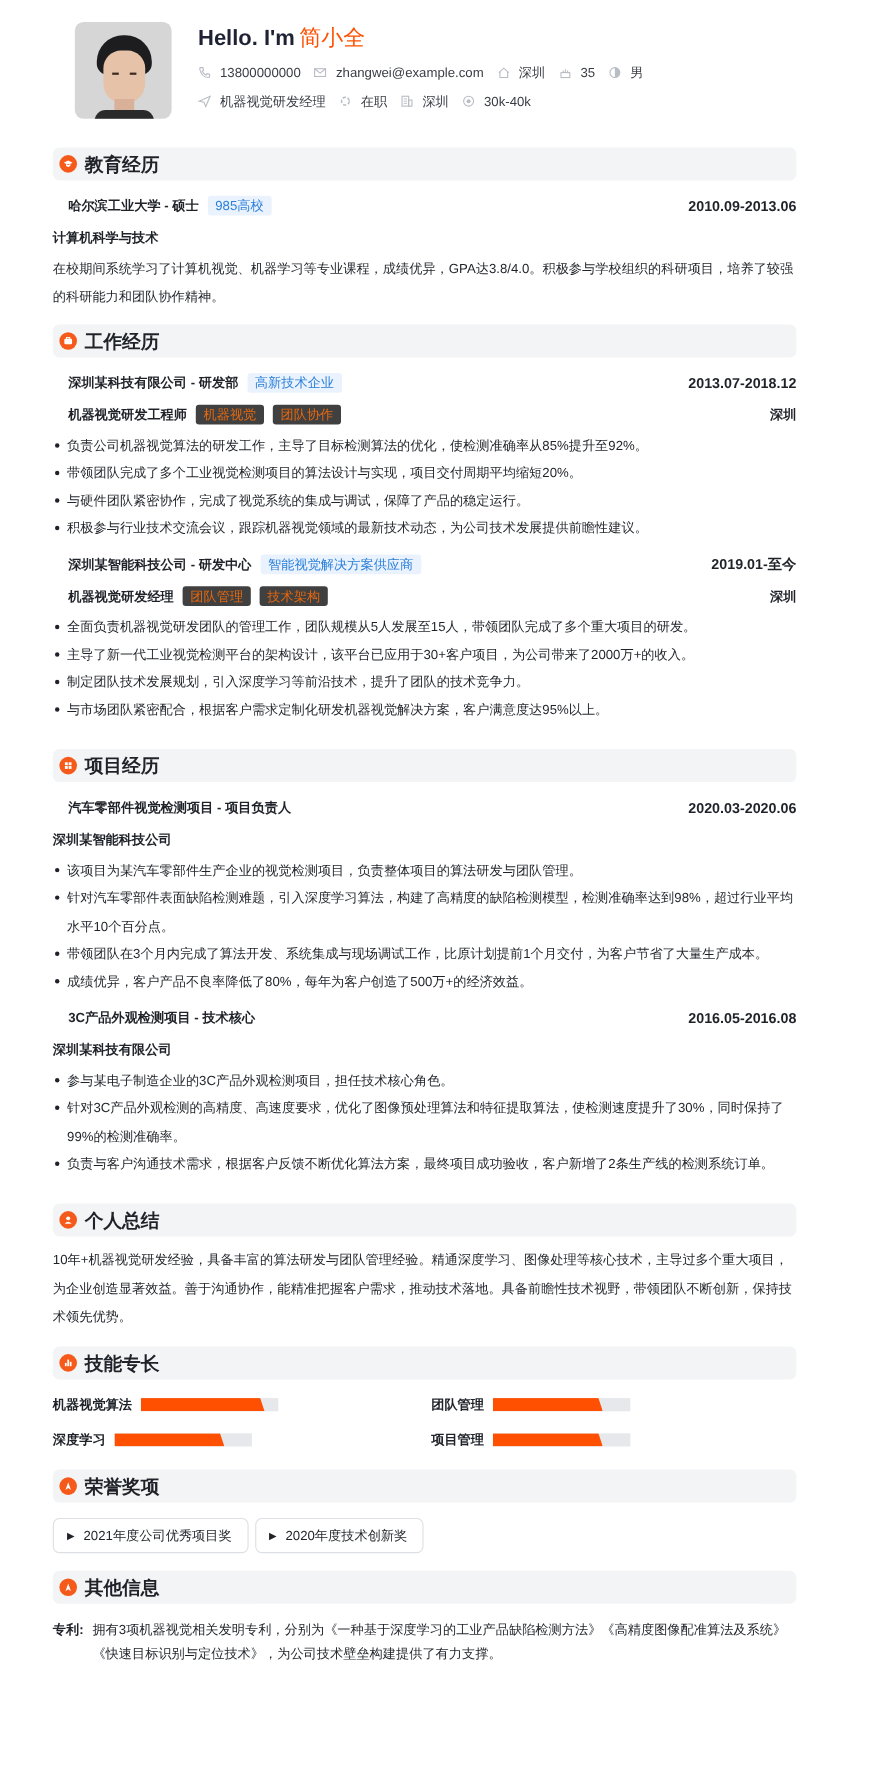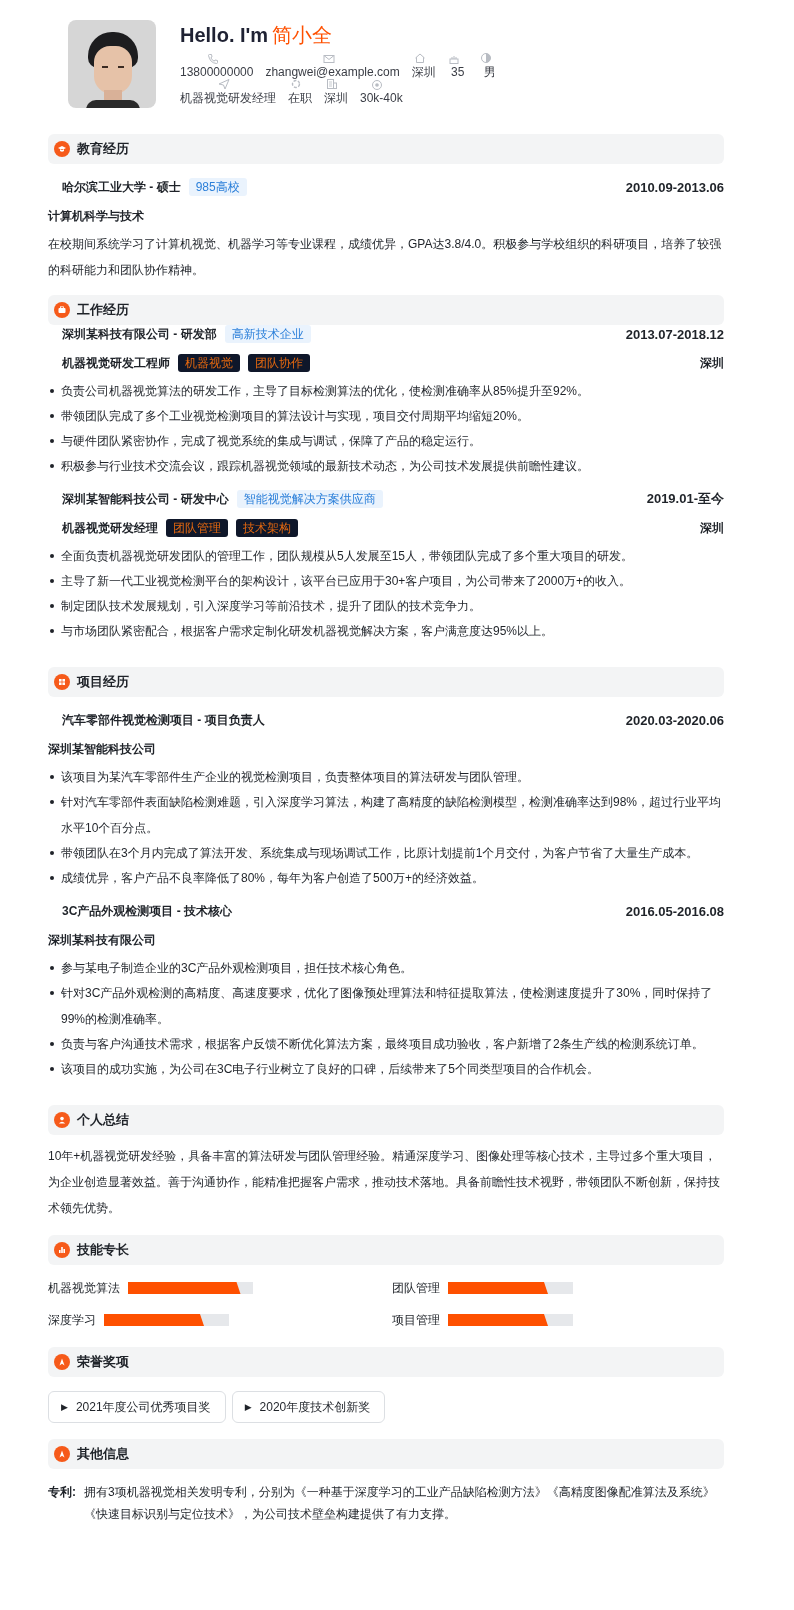--- a/index.html
+++ b/index.html
@@ -25,54 +25,54 @@
   .avatar .neck { position: absolute; left: 36px; top: 70px; width: 18px; height: 12px; background: #d9b198; }
   .avatar .shirt { position: absolute; left: 18px; top: 80px; width: 54px; height: 14px; background: #2a2a2a; border-radius: 10px 10px 0 0; }
   .avatar .eye1, .avatar .eye2 { position: absolute; top: 46px; width: 6px; height: 2px; background: #3a2a22; }
   .avatar .eye1 { left: 34px; } .avatar .eye2 { left: 50px; }
 
   .head-info { margin-left: 24px; padding-top: 2px; }
   .hello { font-size: 20px; font-weight: bold; color: #1f2233; height: 26px; line-height: 26px; }
   .hello .name { color: #fe5000; font-weight: normal; margin-left: 4px; }
   .meta-row { display: flex; align-items: center; margin-top: 10px; height: 16px; color: #3a3d45; font-size: 12px; }
   .meta-row + .meta-row { margin-top: 10px; }
-  .meta-item { display: flex; align-items: center; margin-right: 12px; flex-direction: column; }
+  .meta-item { display: flex; align-items: center; margin-right: 12px; }
   .meta-icon { width: 12px; height: 12px; margin-right: 8px; color: #b8bcc3; display: inline-flex; align-items: center; justify-content: center; }
   .meta-icon svg { width: 12px; height: 12px; }
 
   
   .sec-head {
     height: 30px; background: #f3f4f5; border-radius: 6px;
     display: flex; align-items: center; padding-left: 6px;
     margin-top: 6px;
   }
   .sec-icon {
     width: 16px; height: 16px; border-radius: 50%; background: #f65a1a;
     display: inline-flex; align-items: center; justify-content: center; margin-right: 7px;
   }
   .sec-icon svg { width: 10px; height: 10px; }
-  .sec-title { font-size: 13px; font-weight: bold; color: #1f2329; }
+  .sec-title { font-size: 17px; font-weight: bold; color: #1f2329; }
 
   
   .row { display: flex; justify-content: space-between; align-items: center; height: 18px; }
   .entry-title { font-weight: bold; font-size: 12px; color: #1f2329; display: flex; align-items: center; padding-left: 14px; }
   .date { font-weight: bold; font-size: 13px; color: #1f2329; }
   .city { font-weight: bold; font-size: 12px; color: #1f2329; }
   .tag-blue { background: #eaf3fd; color: #2b7fd9; font-weight: normal; padding: 1px 7px; border-radius: 3px; margin-left: 8px; font-size: 12px; line-height: 16px; }
-  .tag-orange { background: #0f172a; color: #e5680f; font-weight: normal; padding: 1px 7px; border-radius: 3px; margin-left: 8px; font-size: 12px; line-height: 16px; }
+  .tag-orange { background: #404040; color: #e5680f; font-weight: normal; padding: 1px 7px; border-radius: 3px; margin-left: 8px; font-size: 12px; line-height: 16px; }
   .sub { font-weight: bold; font-size: 12px; color: #1f2329; height: 18px; line-height: 18px; }
   .para { font-size: 12px; line-height: 26px; color: #1f2329; }
   ul.bullets { list-style: none; }
   ul.bullets li { position: relative; padding-left: 13px; font-size: 12px; line-height: 26px; color: #1f2329; margin-bottom: -1px; }
   ul.bullets li::before { content: ""; position: absolute; left: 2px; top: 11px; width: 4px; height: 4px; border-radius: 50%; background: #1f2329; }
 
   
   .skills { display: grid; grid-template-columns: 344px 1fr; row-gap: 14px; margin-top: 14px; }
   .skill { display: flex; align-items: center; height: 18px; }
-  .skill-label { font-size: 12px; font-weight: normal; margin-right: 8px; color: #1f2329; text-align: right; }
+  .skill-label { font-size: 12px; font-weight: bold; margin-right: 8px; color: #1f2329; text-align: right; }
   .skill-bar { width: 125px; height: 12px; background: #e6e8eb; position: relative; }
   .skill-fill { position: absolute; left: 0; top: 0; height: 12px; background: #fe5000; clip-path: polygon(0 0, calc(100% - 4px) 0, 100% 100%, 0 100%); }
 
   
   .awards { display: flex; margin-top: 14px; }
   .award {
     border: 1px solid #dcdfe3; border-radius: 6px; height: 32px;
     padding: 0 14px 0 12px; display: flex; align-items: center;
     font-size: 12px; color: #1f2329; margin-right: 6px; background: #fff;
     cursor: pointer;
@@ -208,21 +208,21 @@
   <div class="sec-head" style="margin-top:12px">
     <span class="sec-icon">
         <svg viewBox="0 0 10 10">
           <rect x="1.5" y="3" width="7" height="5" rx="1" fill="#fff"></rect>
           <rect x="3.5" y="1.8" width="3" height="1.6" fill="none" stroke="#fff" stroke-width="0.8"></rect>
         </svg>
       </span>
     <span class="sec-title">工作经历</span>
   </div>
 
-  <div style="">
+  <div style="margin-top:14px">
     <div class="row">
       <span class="entry-title">
           <span>深圳某科技有限公司 - 研发部</span>
           <span class="tag-blue">高新技术企业</span>
         </span>
       <span class="date">2013.07-2018.12</span>
     </div>
     <div class="row" style="margin-top:11px">
       <span class="entry-title">
           <span>机器视觉研发工程师</span>
@@ -292,21 +292,20 @@
   <div style="margin-top:12px">
     <div class="row">
       <span class="entry-title">3C产品外观检测项目 - 技术核心</span>
       <span class="date">2016.05-2016.08</span>
     </div>
     <div class="sub" style="margin-top:11px">深圳某科技有限公司</div>
     <ul class="bullets" style="margin-top:6px">
       <li>参与某电子制造企业的3C产品外观检测项目，担任技术核心角色。</li>
       <li>针对3C产品外观检测的高精度、高速度要求，优化了图像预处理算法和特征提取算法，使检测速度提升了30%，同时保持了99%的检测准确率。</li>
       <li>负责与客户沟通技术需求，根据客户反馈不断优化算法方案，最终项目成功验收，客户新增了2条生产线的检测系统订单。</li>
-      <li>该项目的成功实施，为公司在3C电子行业树立了良好的口碑，后续带来了5个同类型项目的合作机会。</li>
     </ul>
   </div>
 
   <div class="sec-head" style="margin-top:24px">
     <span class="sec-icon">
         <svg viewBox="0 0 10 10">
           <circle cx="5" cy="3.6" r="1.8" fill="#fff"></circle>
           <path d="M1.8 8.5 Q5 4.8 8.2 8.5 Z" fill="#fff"></path>
         </svg>
       </span>

